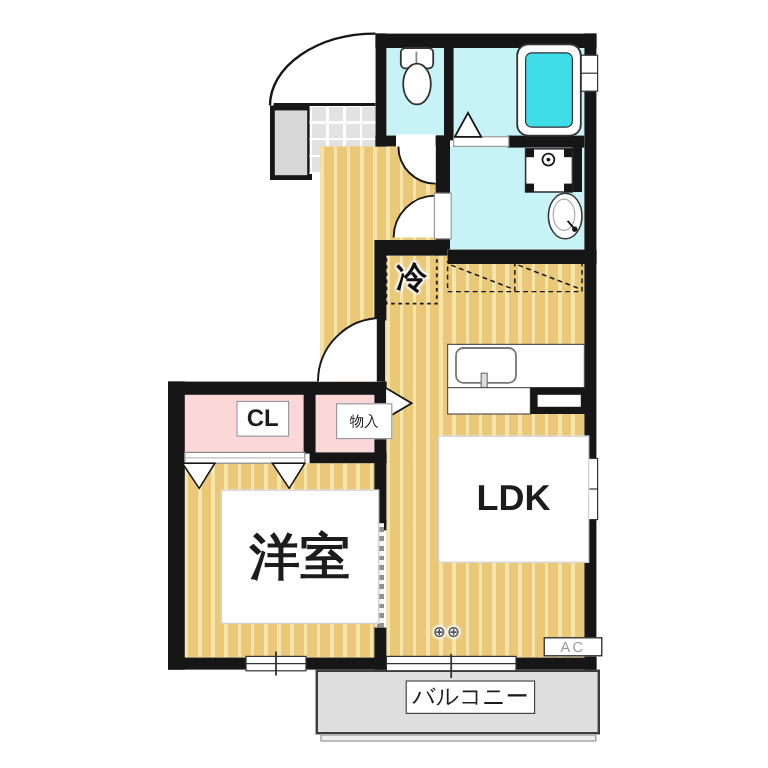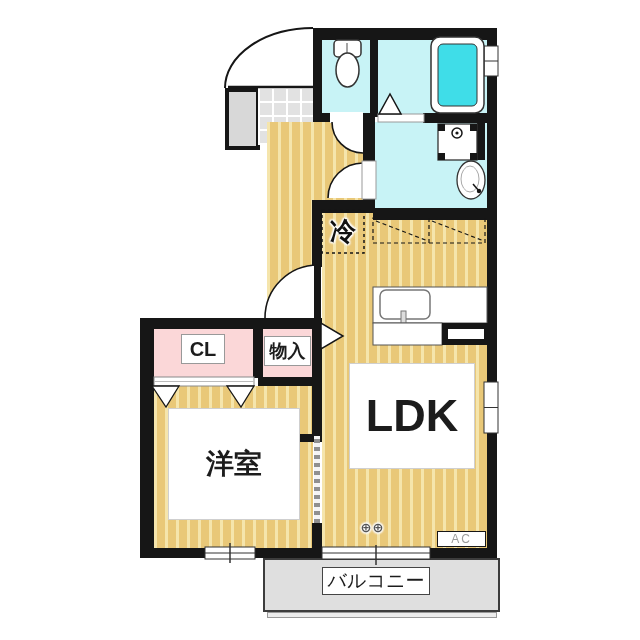--- a/index.html
+++ b/index.html
@@ -12,21 +12,21 @@
       var(--floor_tan);}
   .floor-water{position:absolute;background:var(--water);}
   .floor-pink{position:absolute;background:var(--pink);}
   .tile{position:absolute;background:
       repeating-linear-gradient(90deg,#fff 0 2px,transparent 2px 14px),
       repeating-linear-gradient(0deg,#fff 0 2px,transparent 2px 14px),
       var(--tile);}
   .slide{position:absolute;background:repeating-linear-gradient(0deg,#909090 0 4px,#f5f5f5 4px 8px);}
   svg.overlay{position:absolute;left:0;top:0;pointer-events:none;}
   .labelbox{position:absolute;background:#fff;display:flex;align-items:center;justify-content:center;
-            color:#1c1c1c;}
+            color:#1c1c1c;margin-left:16px;}
   .roombox{border:1px solid #cfcfcf;flex-direction:column;line-height:1.18;font-weight:bold;text-align:center;}
   .halo{text-shadow:0 0 3px #fff,0 0 3px #fff,1px 1px 2px #fff,-1px -1px 2px #fff,1px -1px 2px #fff,-1px 1px 2px #fff;}
 </style>
 </head>
 <body>
 
 <div id="plan">
 
   <div class="abs" style="left:225px;top:88px;width:35px;height:62px;background:var(--porch);border:4px solid var(--wall);box-sizing:border-box;"></div>
   <div class="tile" style="left:258px;top:88px;width:57px;height:57px;"></div>
@@ -153,33 +153,33 @@
       <rect x="373" y="323" width="69" height="22" fill="#fff" stroke="#555" stroke-width="1"></rect>
       <rect x="442" y="323" width="48" height="22" fill="#161616"></rect>
       <rect x="448" y="329" width="36" height="10" fill="#fff"></rect>
     </g>
   </svg>
 
   <div class="labelbox" style="left:181px;top:334px;width:42px;height:28px;border:1px solid #999;font-size:20px;font-weight:bold;">
     <span>CL</span>
   </div>
 
-  <div class="labelbox" style="left:264px;top:336px;width:45px;height:28px;border:1px solid #999;font-size:18px;font-weight:bold;">
+  <div class="labelbox" style="left:264px;top:336px;width:45px;height:28px;border:1px solid #999;font-size:12px;font-weight:normal;">
     <span>物入</span>
   </div>
 
   <div class="abs halo" style="left:322px;top:210px;width:42px;height:43px;display:flex;align-items:center;justify-content:center;font-size:26px;font-weight:bold;color:#111;">
     <span>冷</span>
   </div>
 
-  <div class="labelbox roombox" style="left:349px;top:363px;width:124px;height:104px;font-size:45px;">
+  <div class="labelbox roombox" style="left:349px;top:363px;width:124px;height:104px;font-size:30px;">
     <span>LDK</span>
   </div>
 
-  <div class="labelbox roombox" style="left:168px;top:408px;width:130px;height:110px;font-size:28px;font-family:Liberation Serif, serif;">
+  <div class="labelbox roombox" style="left:168px;top:408px;width:130px;height:110px;font-size:42px;">
     <span>洋室</span>
   </div>
 
   <div class="abs halo" style="left:316px;top:514px;width:112px;height:26px;display:flex;align-items:center;justify-content:center;gap:1px;font-size:19px;font-weight:bold;color:#111;">
     <span style="font-size:13px;color:#555;">⊕</span>
     <span style="font-size:13px;color:#555;">⊕</span>
   </div>
 
   <div class="labelbox" style="left:437px;top:531px;width:49px;height:16px;border:1.5px solid #161616;box-sizing:border-box;font-size:12px;color:#9a9a9a;letter-spacing:2px;">
     <span>AC</span>

